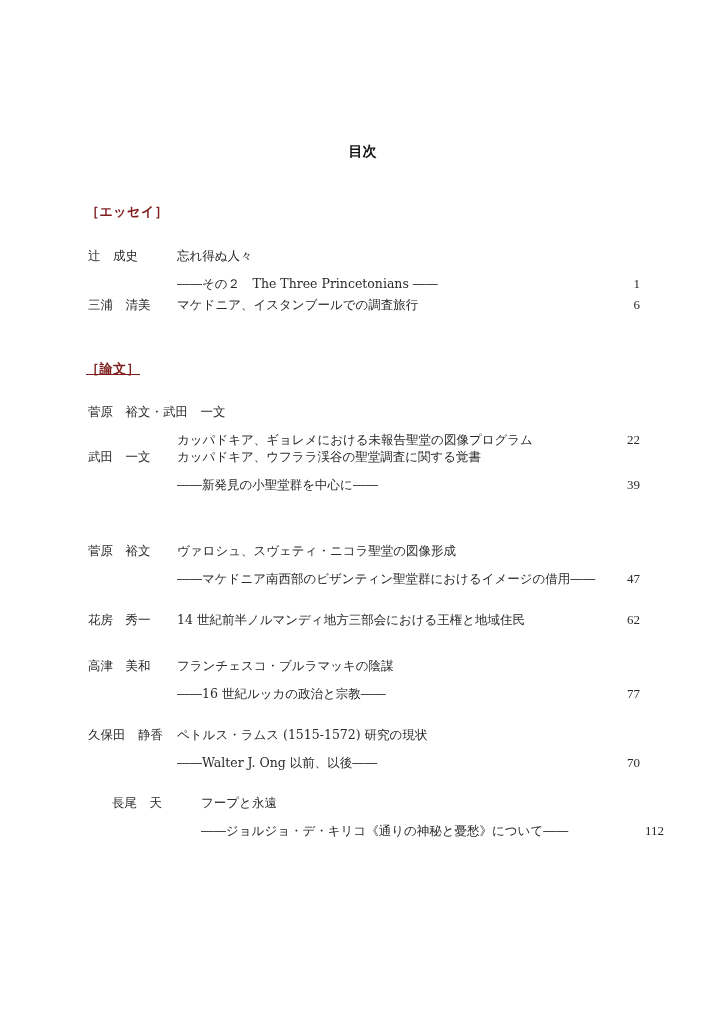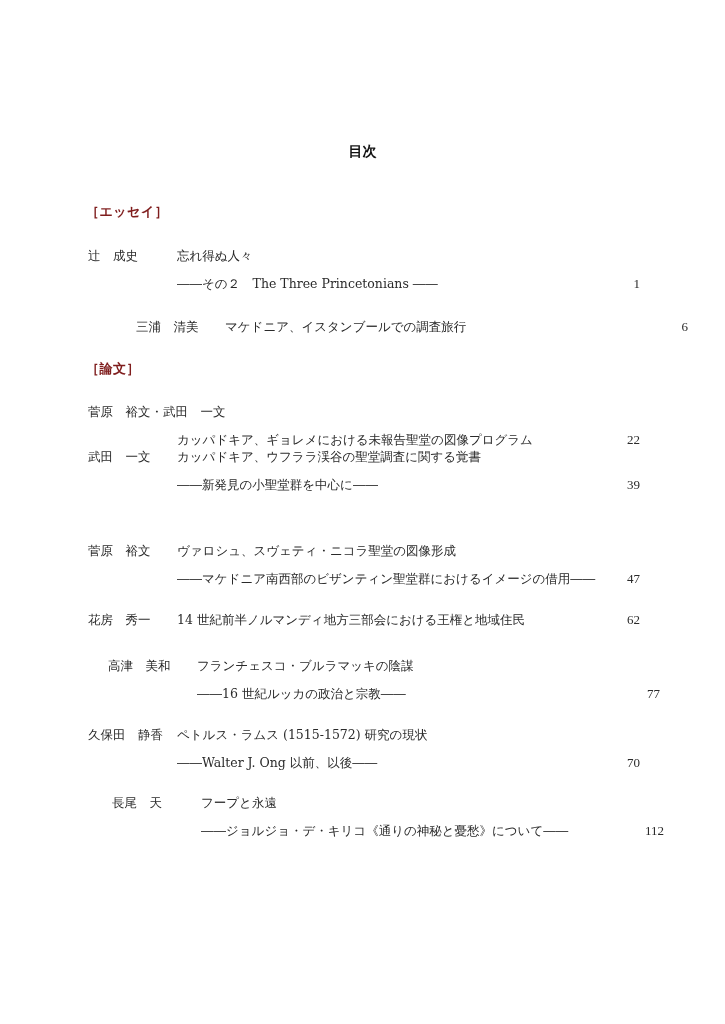--- a/index.html
+++ b/index.html
@@ -35,29 +35,29 @@
   <div class="line">
     <span class="author">辻　成史</span>
     <span class="title">忘れ得ぬ人々</span>
   </div>
   <div class="line">
     <span class="subtitle">――その２　The Three Princetonians ――</span>
     <span class="page">1</span>
   </div>
 </div>
 
-<div class="entry" style="top:313px;margin-left:48px;">
+<div class="entry" style="top:291px;">
   <div class="line">
     <span class="author">三浦　清美</span>
     <span class="title">マケドニア、イスタンブールでの調査旅行</span>
     <span class="page">6</span>
   </div>
 </div>
 
-<div class="section-heading" style="top:360px;">［論文］</div>
+<div class="section-heading" style="top:360px;text-decoration:underline;">［論文］</div>
 
 <div class="entry" style="top:398px;">
   <div class="line">
     <span class="author">菅原　裕文・武田　一文</span>
   </div>
   <div class="line">
     <span class="title">カッパドキア、ギョレメにおける未報告聖堂の図像プログラム</span>
     <span class="page">22</span>
   </div>
 </div>
@@ -85,21 +85,21 @@
 </div>
 
 <div class="entry" style="top:606px;">
   <div class="line">
     <span class="author">花房　秀一</span>
     <span class="title">14 世紀前半ノルマンディ地方三部会における王権と地域住民</span>
     <span class="page">62</span>
   </div>
 </div>
 
-<div class="entry" style="top:652px;margin-left:20px;">
+<div class="entry" style="top:652px;">
   <div class="line">
     <span class="author">高津　美和</span>
     <span class="title">フランチェスコ・ブルラマッキの陰謀</span>
   </div>
   <div class="line">
     <span class="subtitle">――16 世紀ルッカの政治と宗教――</span>
     <span class="page">77</span>
   </div>
 </div>
 

